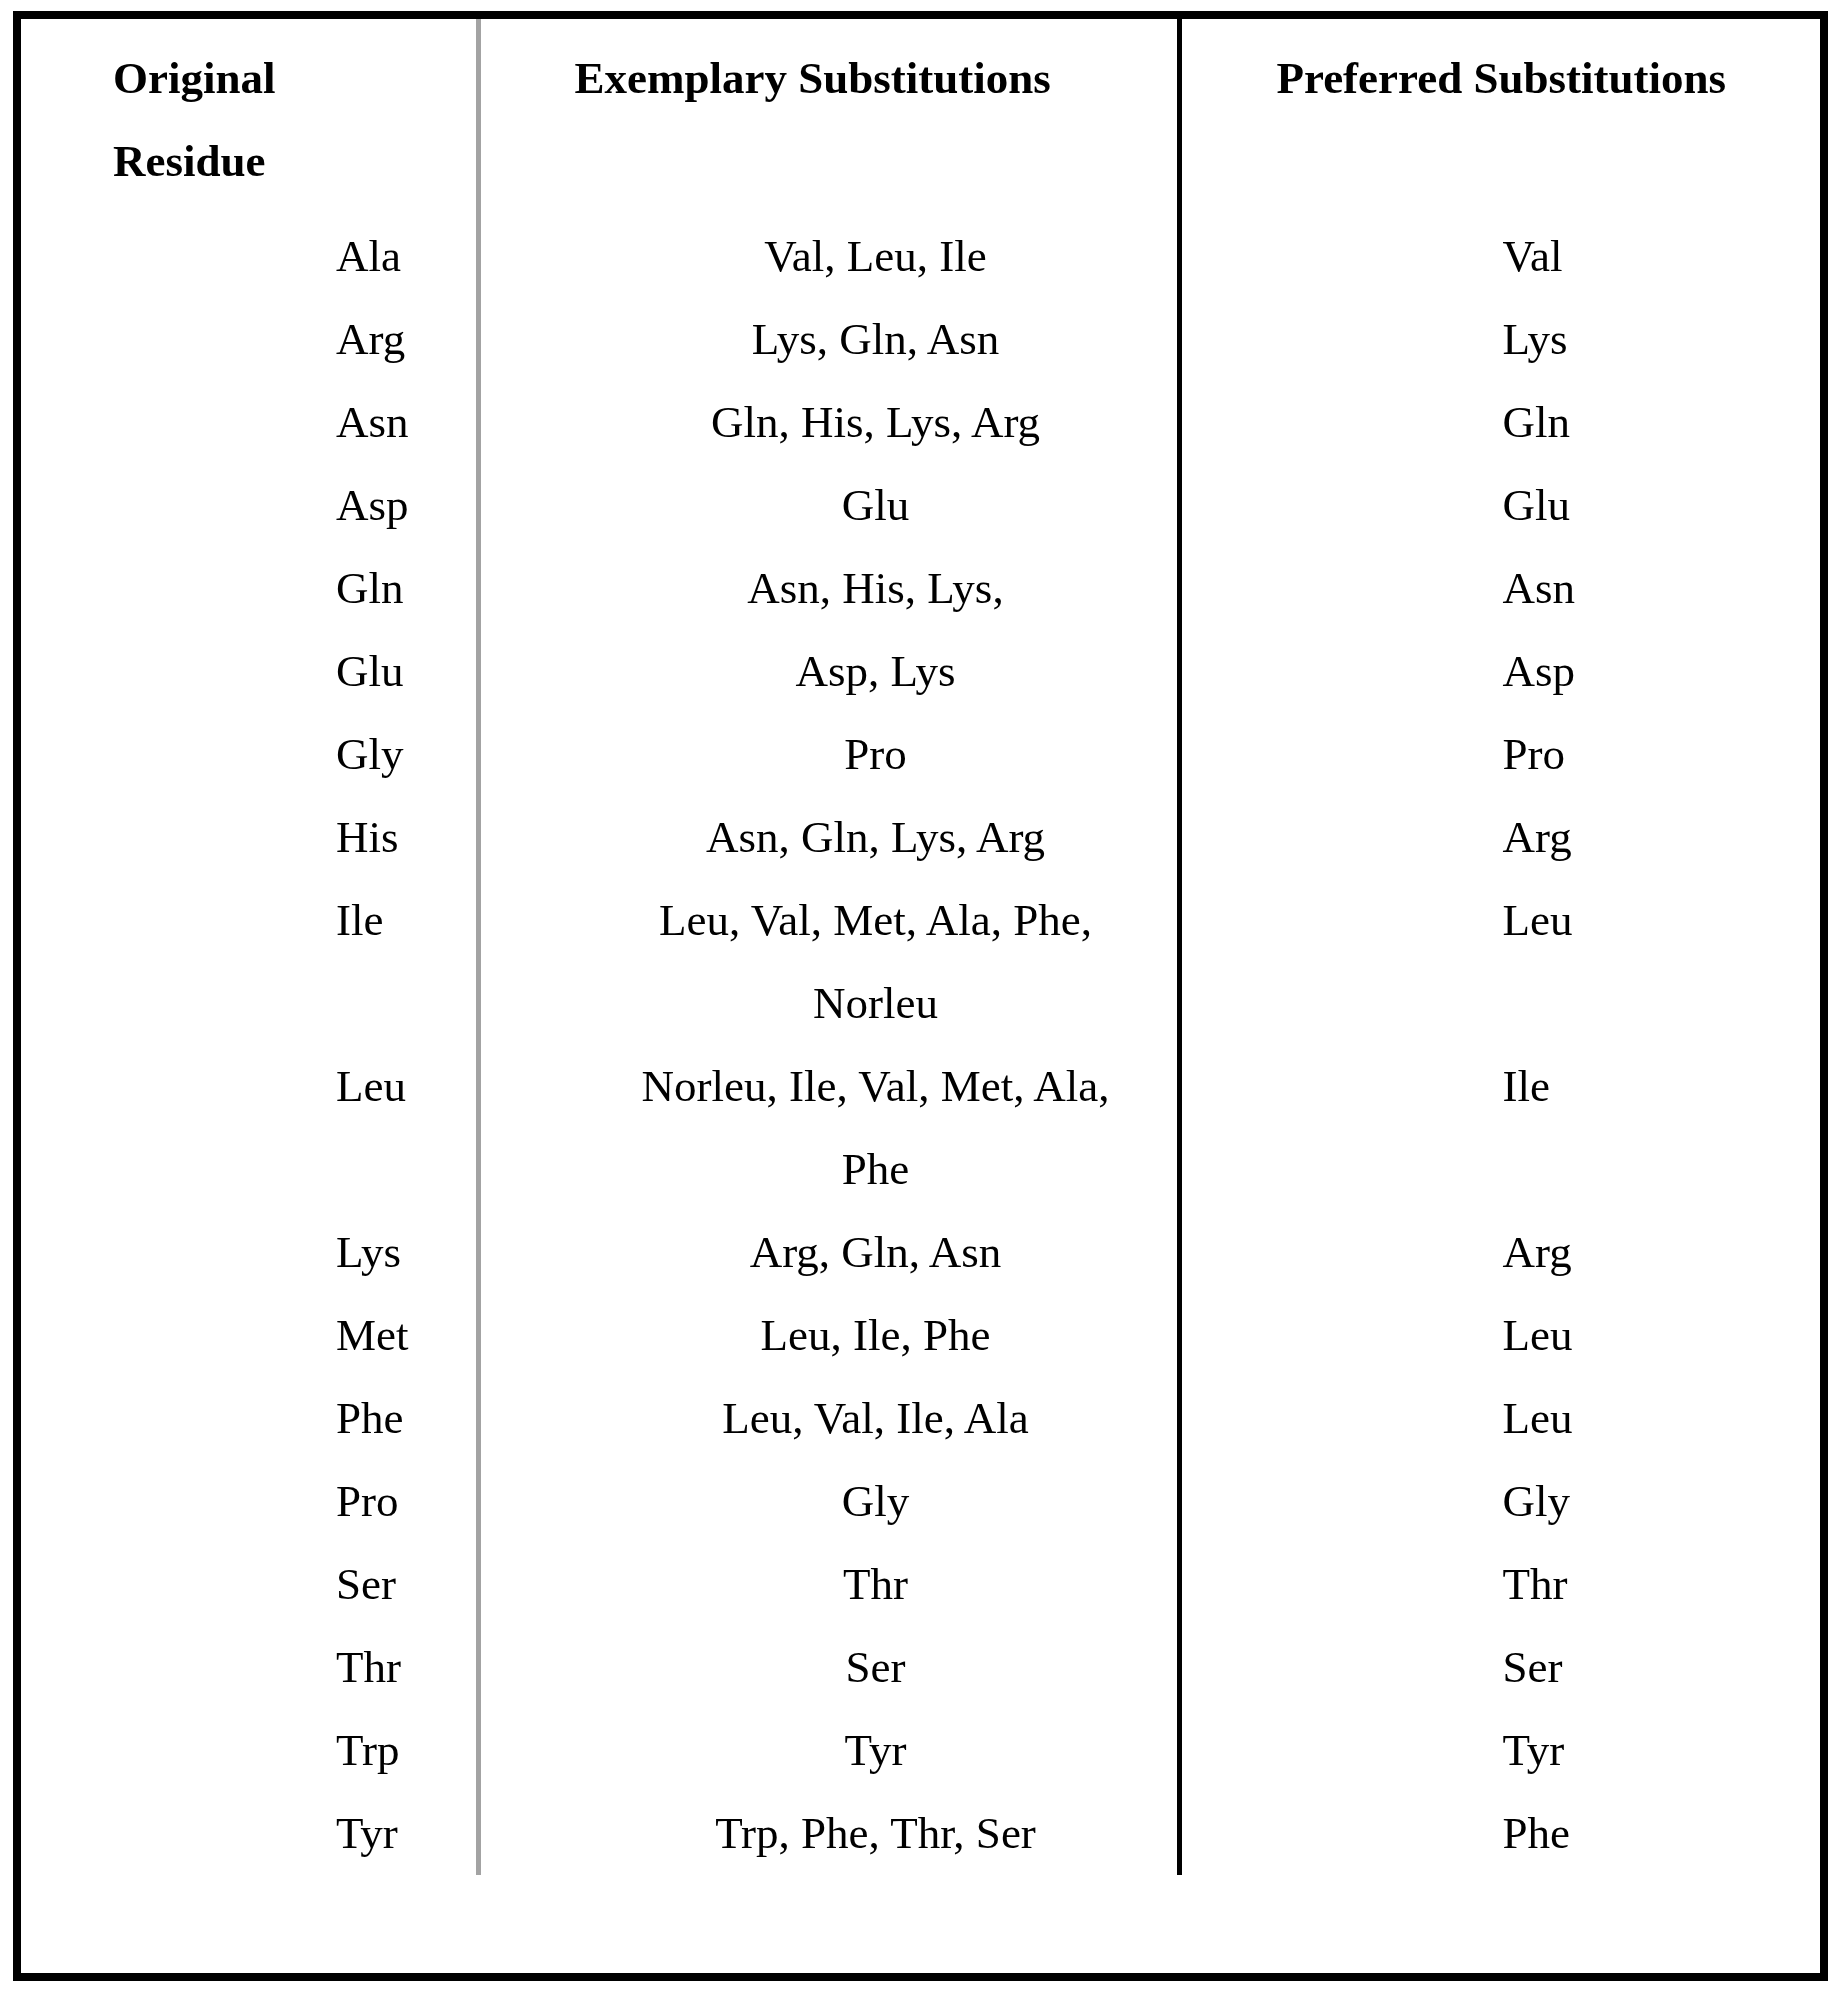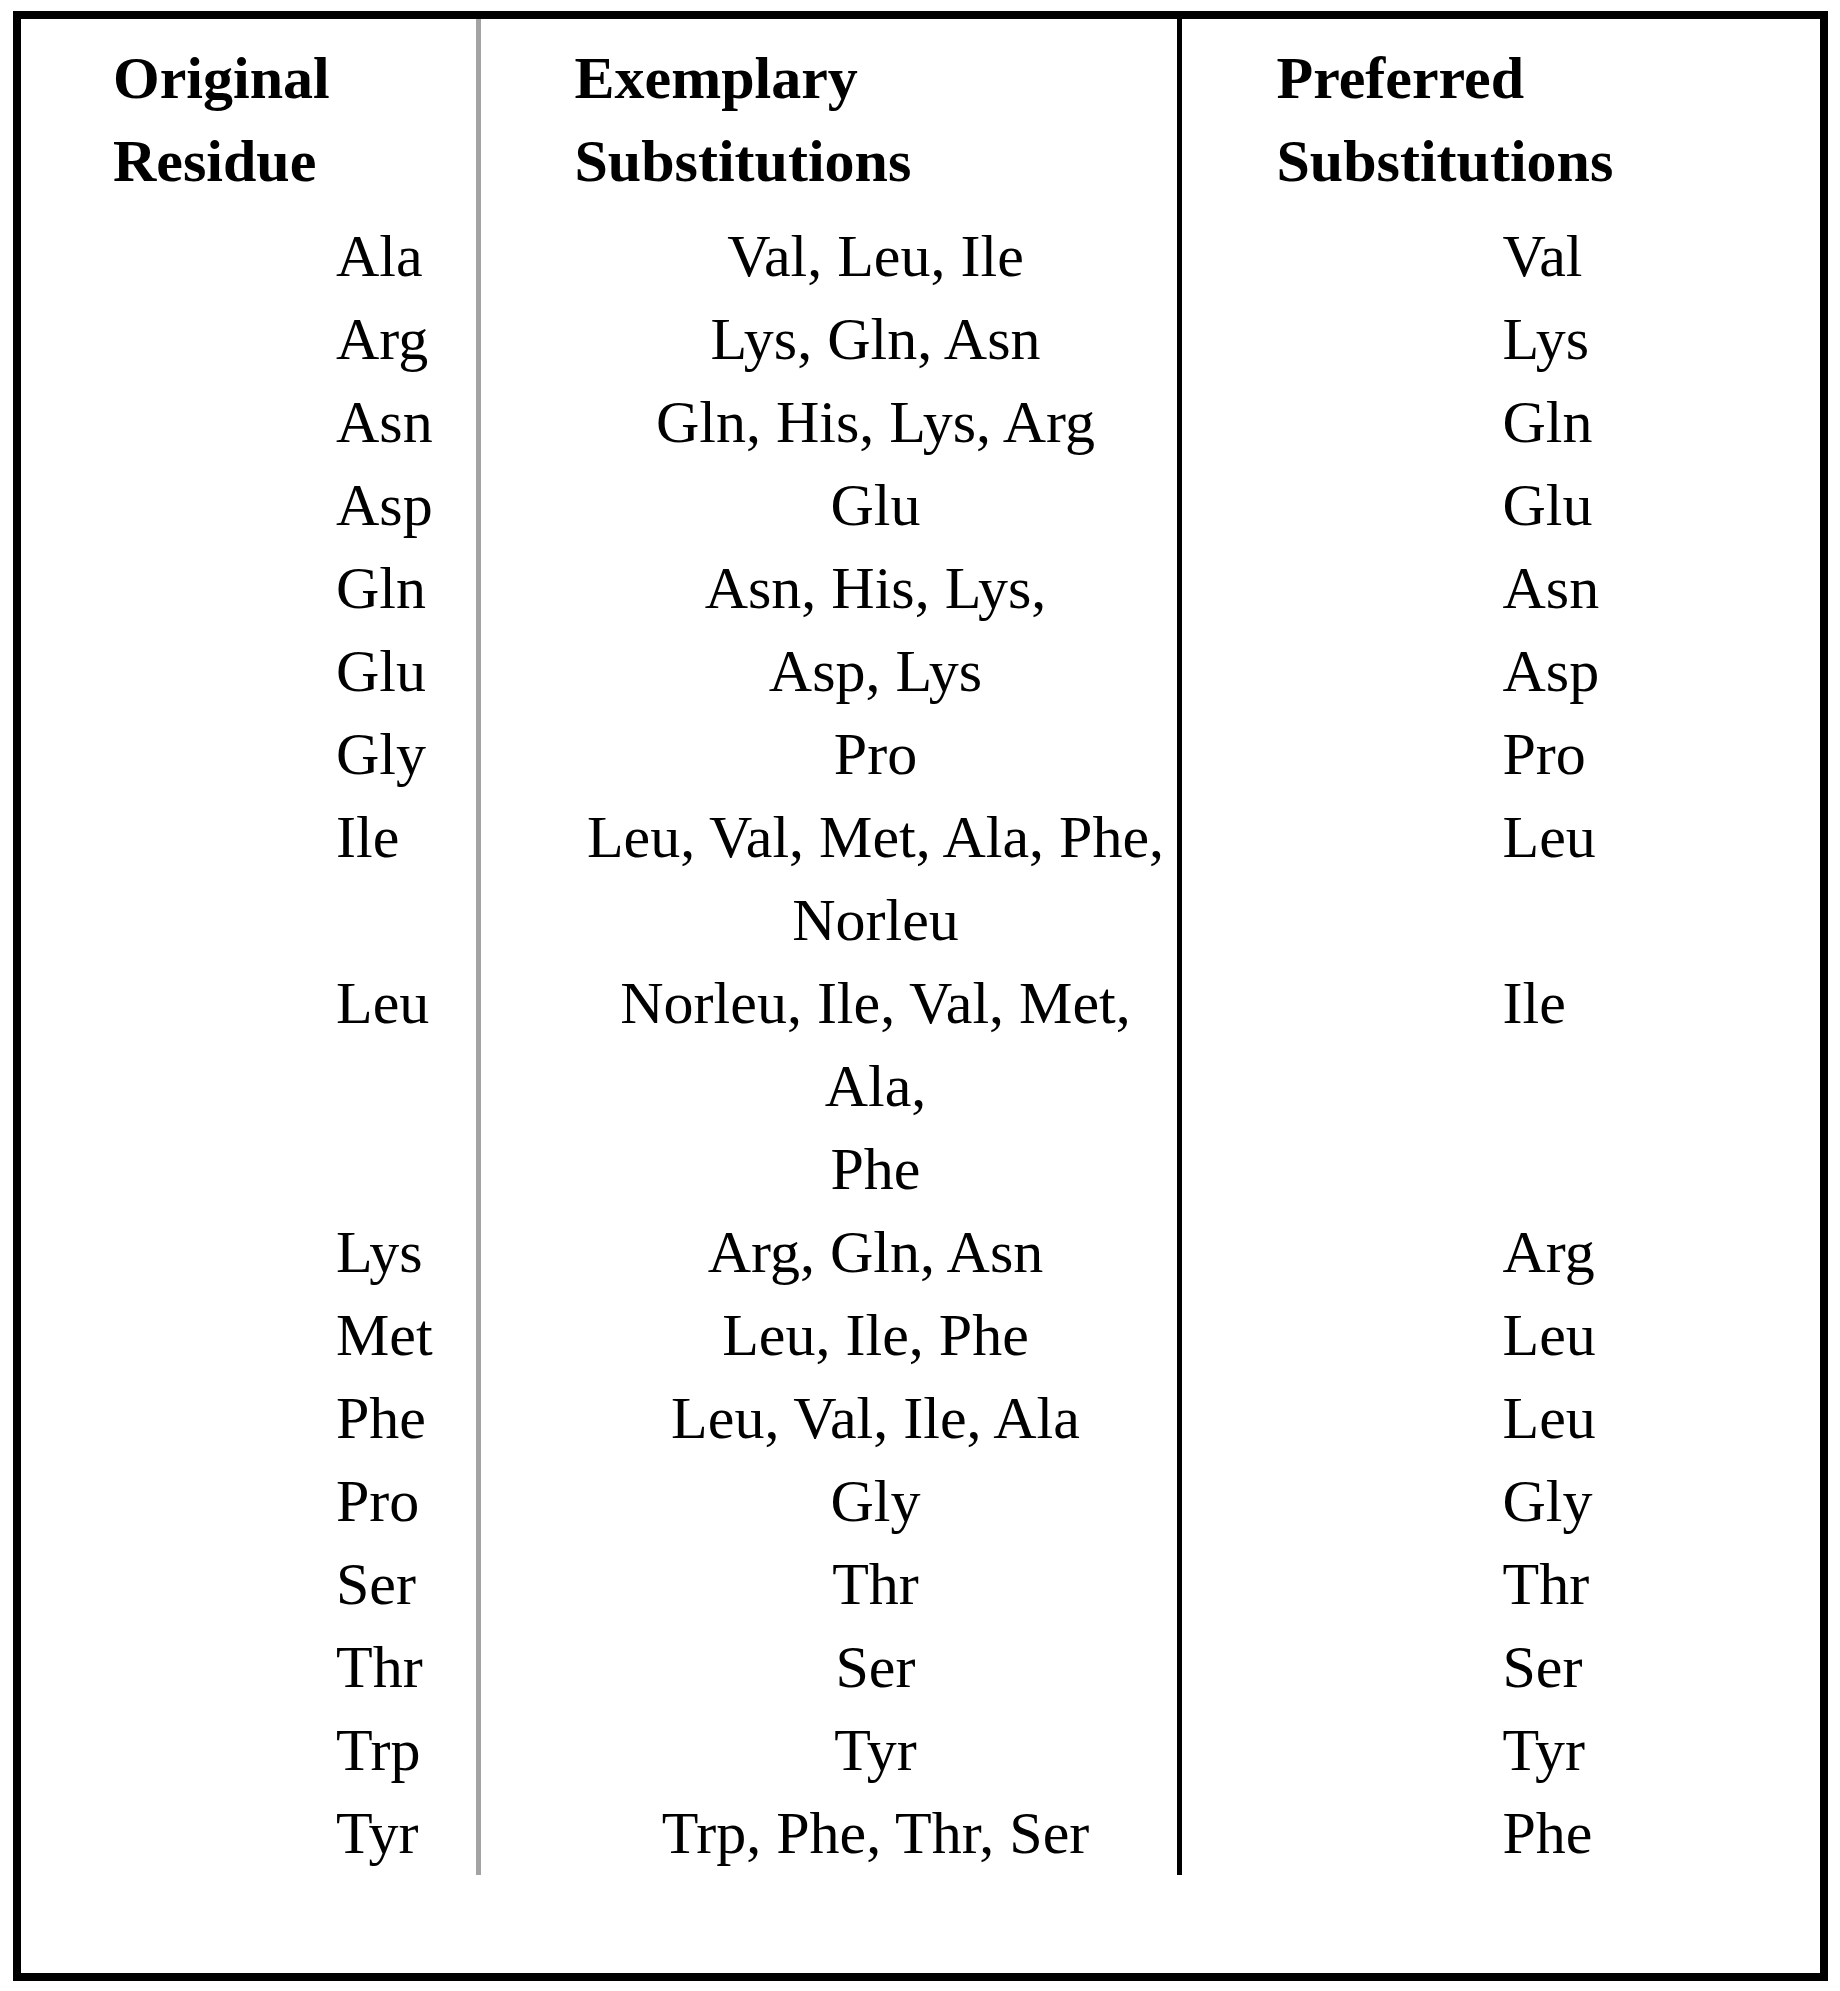--- a/index.html
+++ b/index.html
@@ -26,21 +26,21 @@
     border-collapse: collapse;
     width: 100%;
     table-layout: fixed;
   }
   col.w1 { width: 457px; }
   col.w2 { width: 701px; }
   col.w3 { width: auto; }
   th, td {
     vertical-align: top;
     text-align: left;
-    font-size: 60px;
+    font-size: 45px;
     line-height: 83px;
     white-space: pre-line;
     padding: 0;
     overflow: hidden;
   }
   th {
     font-weight: 700;
     padding-top: 18px;
     padding-bottom: 12px;
   }
@@ -104,20 +104,25 @@
           <td class="c1">Glu</td>
           <td class="c2">Asp, Lys</td>
           <td class="c3">Asp</td>
         </tr>
         <tr>
           <td class="c1">Gly</td>
           <td class="c2">Pro</td>
           <td class="c3">Pro</td>
         </tr>
         <tr>
+          <td class="c1">His</td>
+          <td class="c2">Asn, Gln, Lys, Arg</td>
+          <td class="c3">Arg</td>
+        </tr>
+        <tr>
           <td class="c1">Ile</td>
           <td class="c2">Leu, Val, Met, Ala, Phe,
 Norleu</td>
           <td class="c3">Leu</td>
         </tr>
         <tr>
           <td class="c1">Leu</td>
           <td class="c2">Norleu, Ile, Val, Met, Ala,
 Phe</td>
           <td class="c3">Ile</td>

